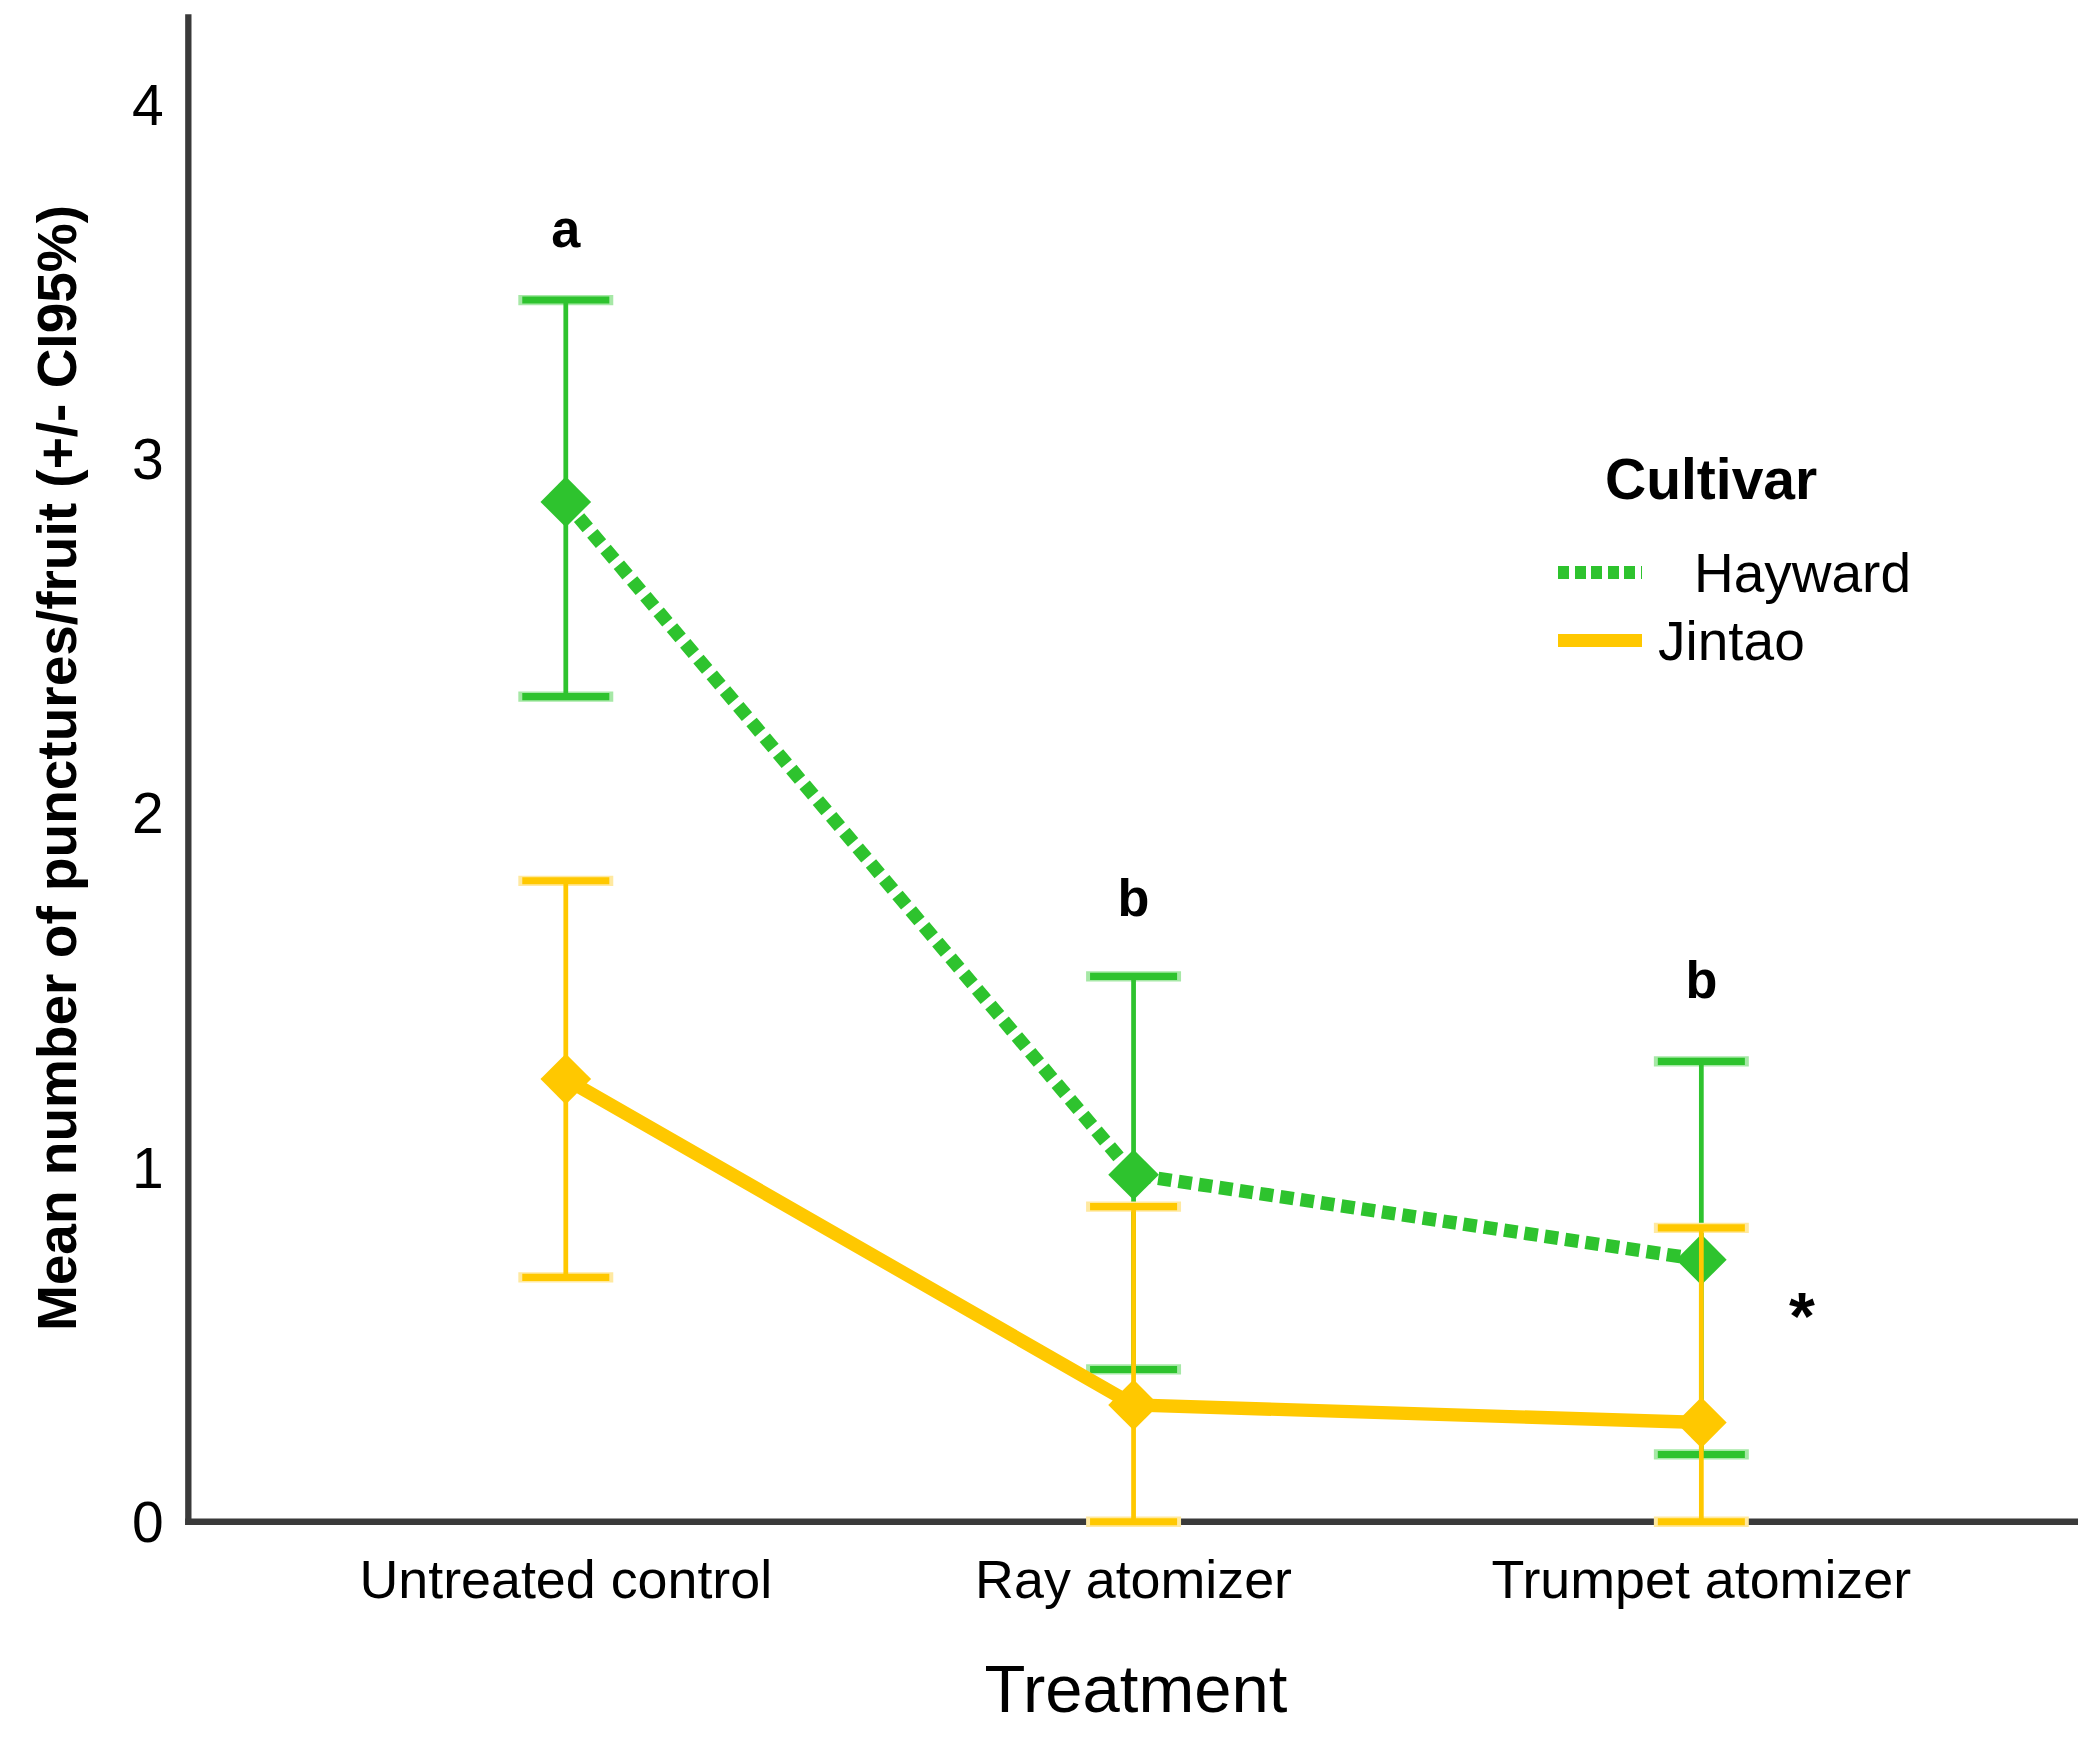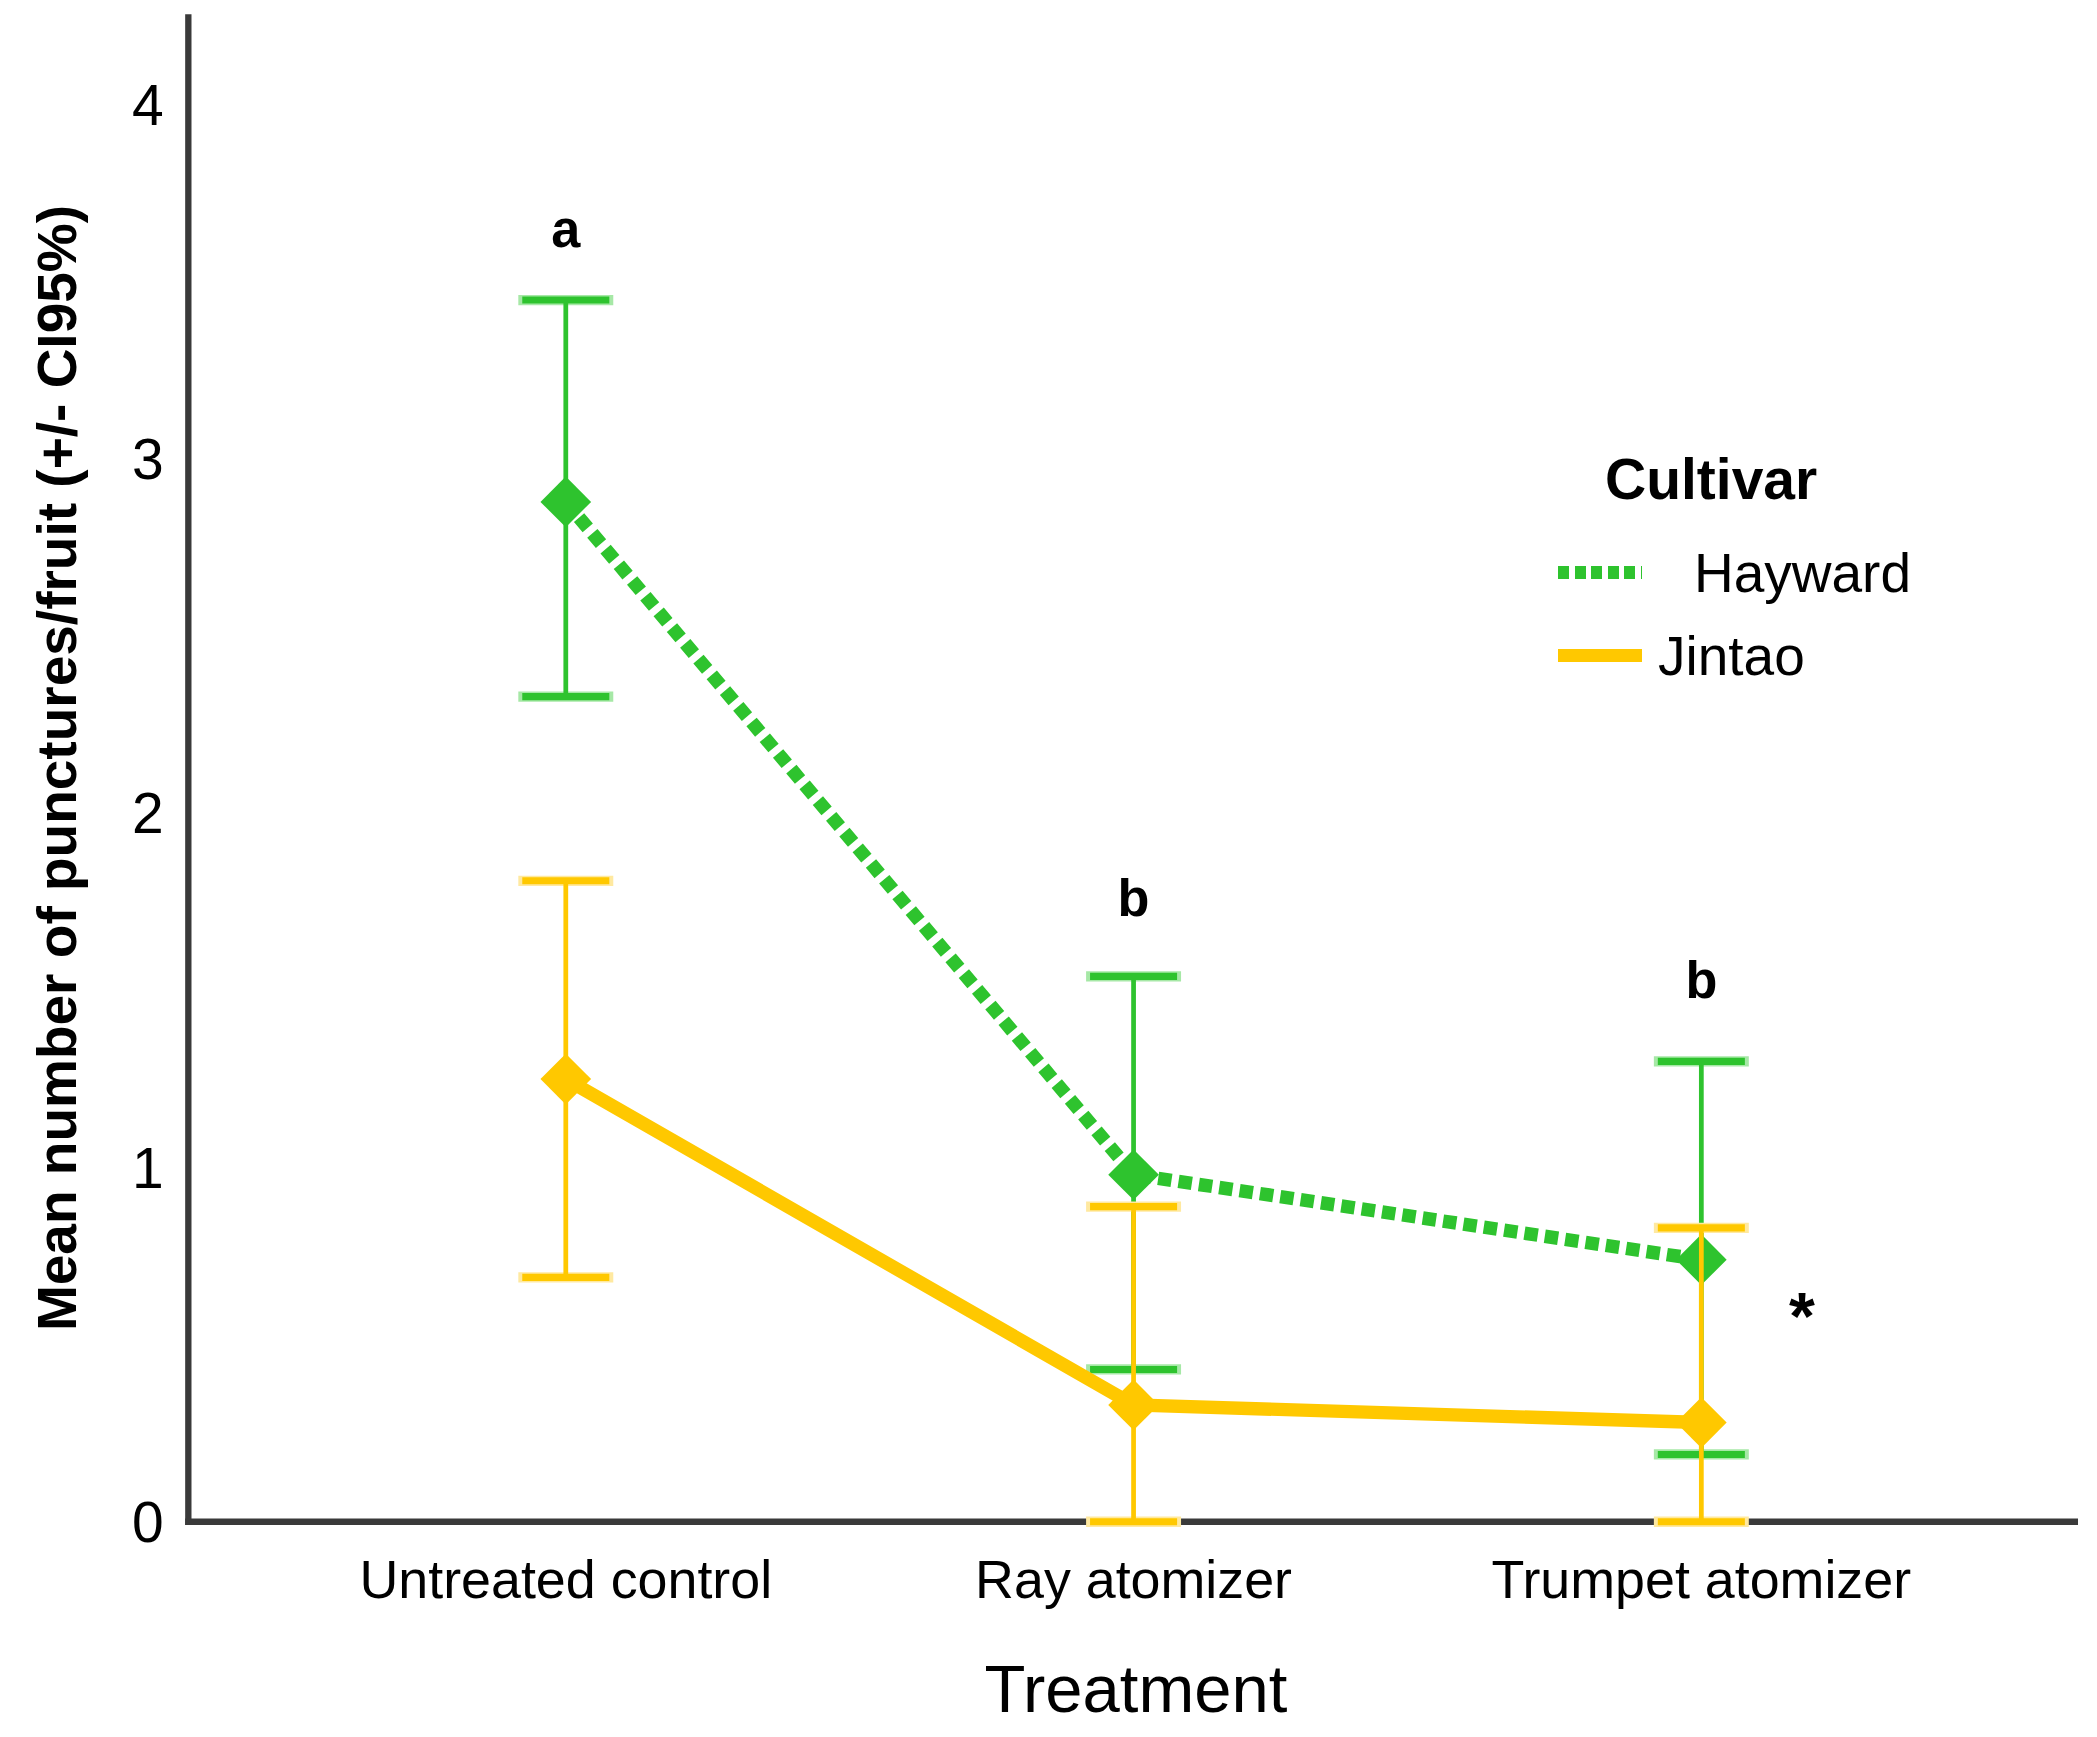--- a/index.html
+++ b/index.html
@@ -38,21 +38,21 @@
     font-size: 57px; font-weight: bold;
     line-height: 1; height: 57px;
     padding-left: 47px;
     white-space: nowrap;
   }
   .legend-row {
     display: flex; align-items: center;
     height: 57px;
   }
   .legend-row.first { margin-top: 36px; gap: 36px; }
-  .legend-row.second { margin-top: 26px; }
+  .legend-row.second { margin-top: 11px; }
   .swatch {
     display: inline-block;
     width: 84px; height: 12.7px;
     flex: 0 0 84px;
     margin-right: 16px;
   }
   .legend-label {
     font-size: 55px;
     white-space: nowrap;
   }

